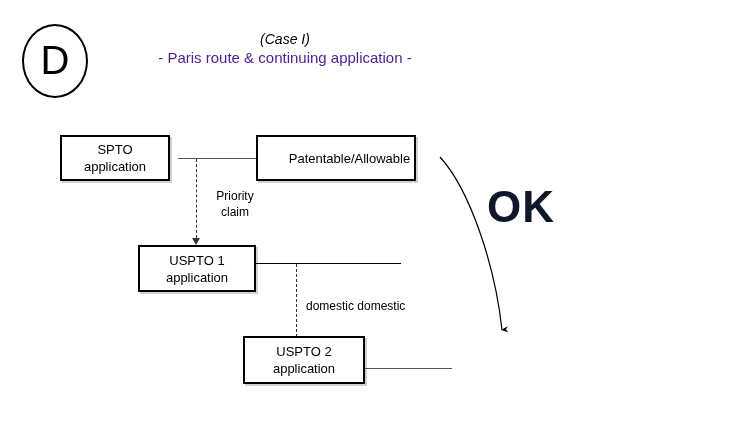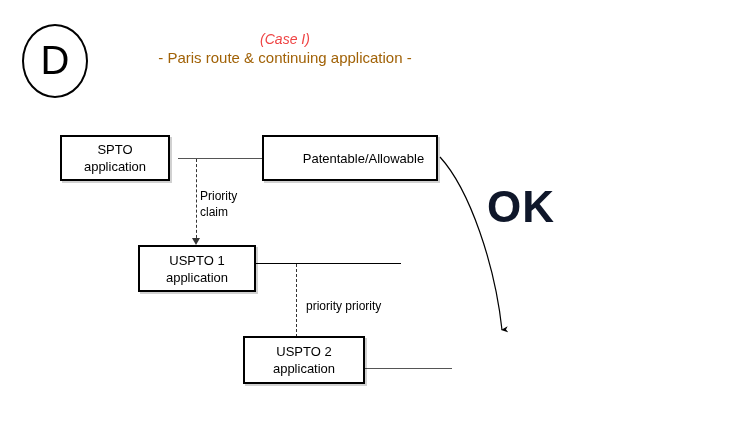--- a/index.html
+++ b/index.html
@@ -44,48 +44,48 @@
   .title-block {
     position: absolute;
     left: 130px;
     top: 30px;
     width: 310px;
     text-align: center;
   }
   .title-case {
     font-size: 14px;
     font-style: italic;
-    color: #ef4444;
+    color: #000000;
     line-height: 18px;
     white-space: nowrap;
   }
   .title-sub {
     font-size: 15px;
-    color: #a16207;
+    color: #4c1d95;
     line-height: 20px;
     white-space: nowrap;
   }
   
   .node {
     position: absolute;
     border: 2px solid #000000;
     background: #ffffff;
     box-sizing: border-box;
     display: flex;
     align-items: center;
     justify-content: center;
     text-align: center;
     font-size: 13px;
     color: #000000;
     line-height: 17px;
     box-shadow: 2px 2px 0 rgba(0,0,0,0.18);
   }
   .node .lbl { display: block; }
   #node-spto      { left: 60px;  top: 135px; width: 110px; height: 46px; }
-  #node-patent    { left: 262px; top: 135px; width: 176px; height: 46px; padding-left: 27px; }
+  #node-patent    { left: 256px; top: 135px; width: 160px; height: 46px; padding-left: 27px; }
   #node-uspto1    { left: 138px; top: 245px; width: 118px; height: 47px; }
   #node-uspto2    { left: 243px; top: 336px; width: 122px; height: 48px; }
   #node-request   { left: 452px; top: 343px; width: 88px;  height: 49px; }
   
   .conn-solid {
     position: absolute;
     background: #555555;
   }
   .conn-h { height: 1px; }
   .conn-dashed-v {
@@ -120,21 +120,21 @@
   #arrow-priority { left: 192px; top: 238px; }
   #arrow-domestic { left: 292px; top: 337px; }
   
   .edge-label {
     position: absolute;
     font-size: 12px;
     color: #000000;
     line-height: 16px;
     white-space: pre-line;
   }
-  #label-priority { left: 200px; top: 188px; width: 70px; text-align: left; }
+  #label-priority { left: 200px; top: 188px; width: 70px; text-align: center; }
   #label-domestic { left: 306px; top: 298px; white-space: nowrap; }
   
   #curve-layer {
     position: absolute;
     left: 0;
     top: 0;
     width: 746px;
     height: 436px;
     pointer-events: none;
   }
@@ -206,17 +206,17 @@
   <div class="node" id="node-uspto2">
     <span>
       <span class="lbl">USPTO 2</span>
       <span class="lbl">application</span>
     </span>
   </div>
 
 
   <div class="edge-label" id="label-priority">Priority
 claim</div>
-  <div class="edge-label" id="label-domestic">priority priority</div>
+  <div class="edge-label" id="label-domestic">domestic domestic</div>
 
   <div id="ok-text" style="color: #0f172a;">OK</div>
 
 </div>
 
 </body></html>

